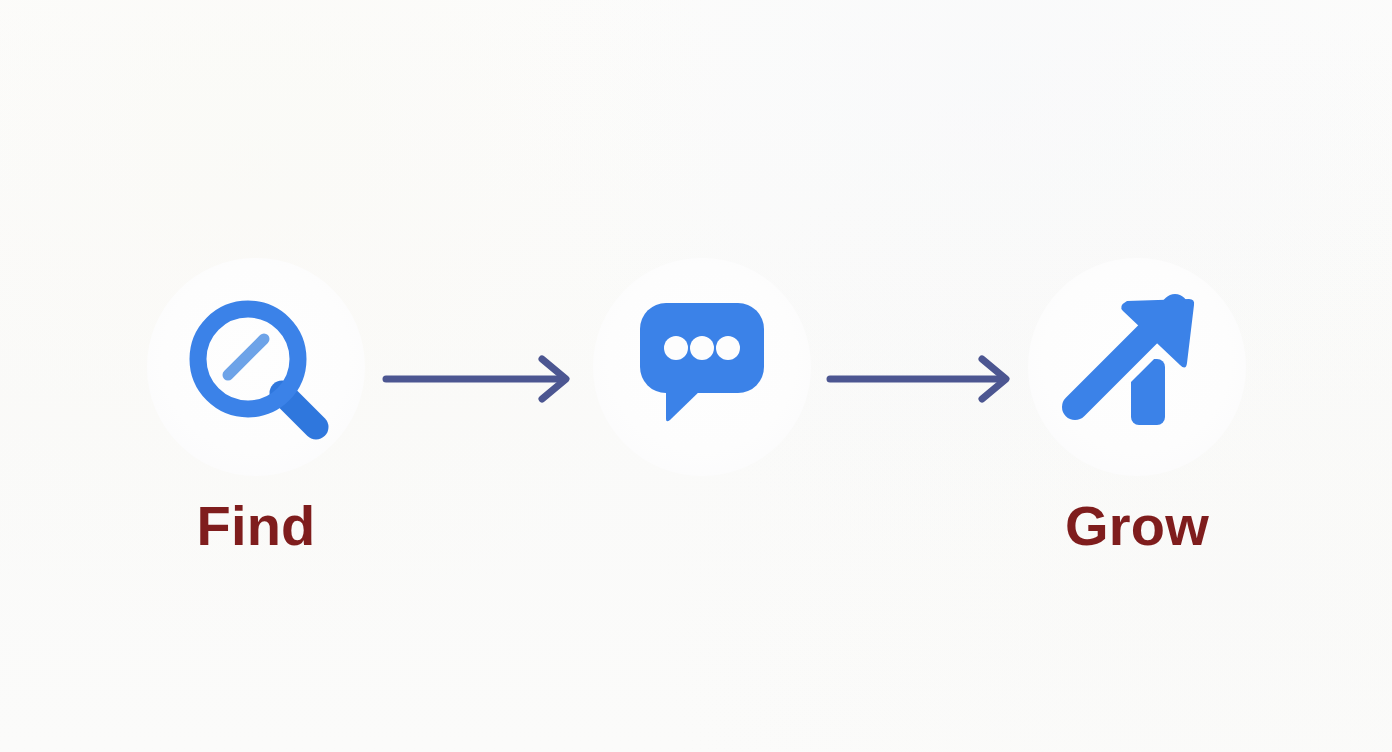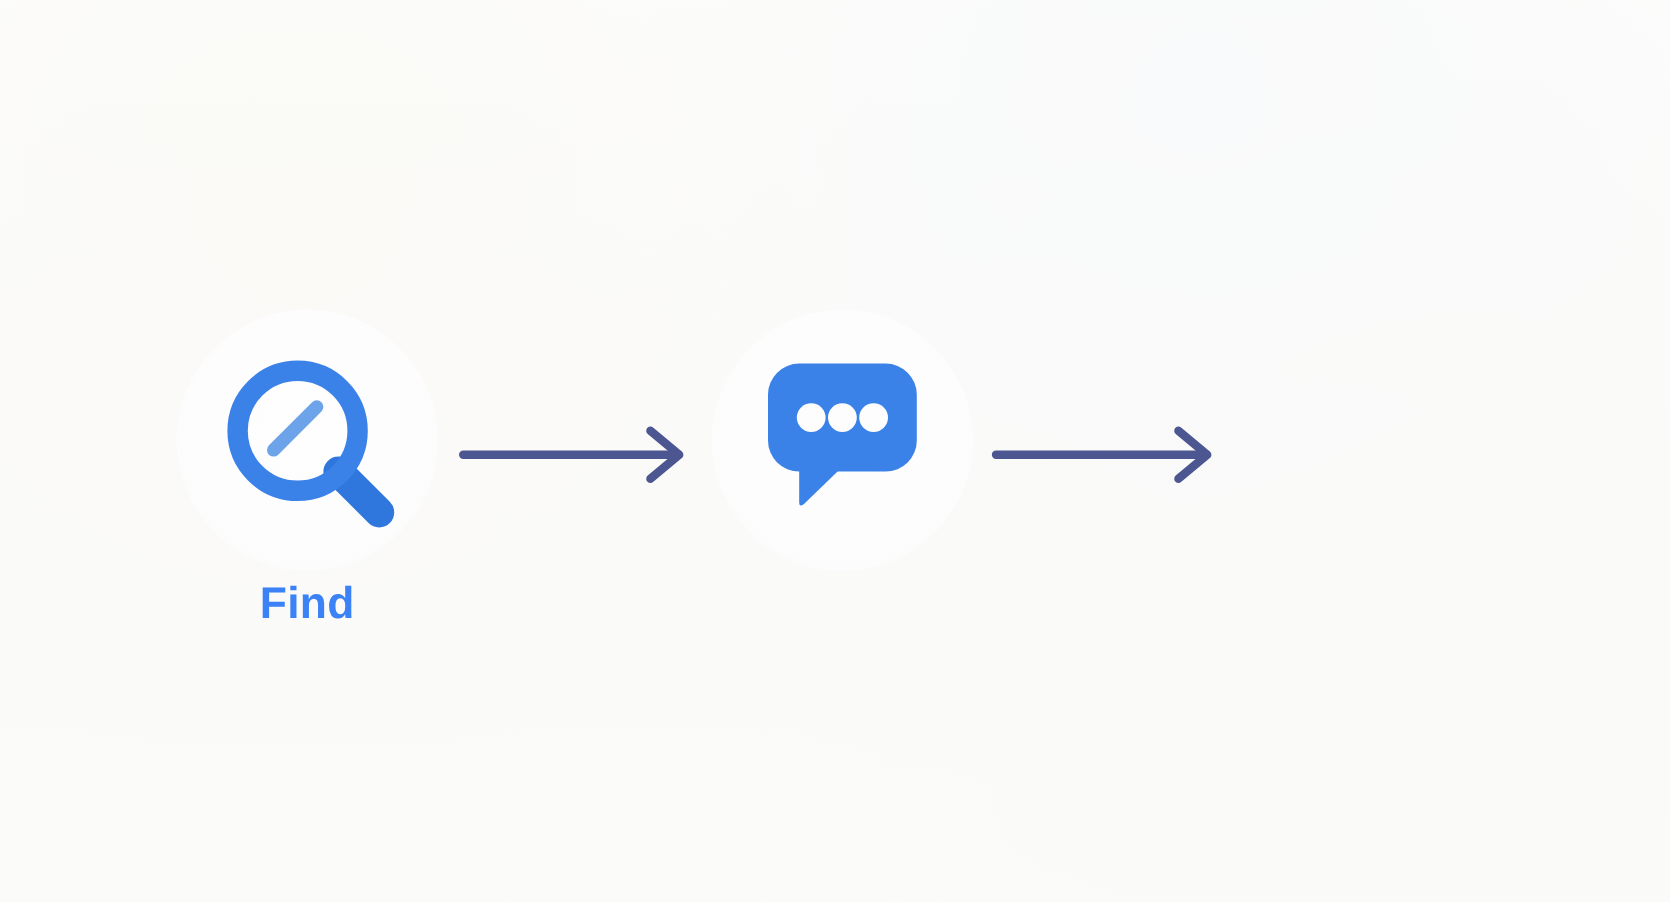--- a/index.html
+++ b/index.html
@@ -48,25 +48,25 @@
     border-radius: 50%;
     background: radial-gradient(circle at 50% 46%, #fefefe 0%, #fdfdfd 58%, #fbfbfc 82%, #f8f8f9 100%);
     display: flex;
     align-items: center;
     justify-content: center;
     position: relative;
   }
   .disc svg { display: block; overflow: visible; }
 
   .step-label {
-    margin-top: 8px;
-    font-size: 37px;
+    margin-top: 22px;
+    font-size: 56px;
     font-weight: bold;
     letter-spacing: 0.2px;
-    color: #3b82f6;
+    color: #7f1d1d;
     line-height: 1;
     white-space: nowrap;
   }
 
   .arrow {
     position: absolute;
     top: 349px;
     height: 60px;
   }
   .arrow-1 { left: 382px; width: 192px; }
@@ -120,14 +120,36 @@
     </div>
   </div>
 
   <div class="arrow arrow-2">
     <svg width="188" height="60" viewBox="0 0 188 60" fill="none">
       <line x1="4" y1="30" x2="172" y2="30" stroke="#4c5691" stroke-width="7" stroke-linecap="round"></line>
       <polyline points="156,10 180,30 156,50" stroke="#4c5691" stroke-width="7" fill="none" stroke-linecap="round" stroke-linejoin="round"></polyline>
     </svg>
   </div>
 
+  <div class="step step-3">
+    <div class="disc">
+      <span>
+        <svg width="160" height="160" viewBox="0 0 160 160" fill="none">
+          <defs>
+
+            <mask id="barMask">
+              <rect x="0" y="0" width="160" height="160" fill="#fff"></rect>
+              <line x1="14" y1="124" x2="124" y2="14" stroke="#000" stroke-width="44" stroke-linecap="round"></line>
+            </mask>
+          </defs>
+
+          <rect x="74" y="72" width="34" height="66" rx="8" fill="#3b82e8" mask="url(#barMask)"></rect>
+
+          <line x1="18" y1="120" x2="118" y2="20" stroke="#3b82e8" stroke-width="26" stroke-linecap="round"></line>
+
+          <path d="M70 14 L132 12 Q138 12 137 18 L130 76 Q129 84 123 78 L66 24 Q61 19 70 14 Z" fill="#3b82e8"></path>
+        </svg>
+      </span>
+    </div>
+    <div class="step-label">Grow</div>
+  </div>
 
 </div>
 
 </body></html>

